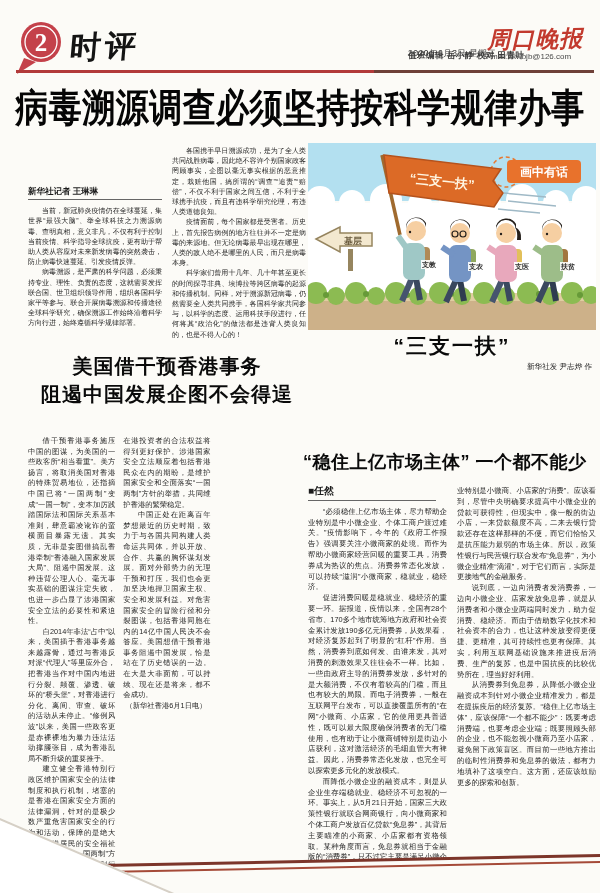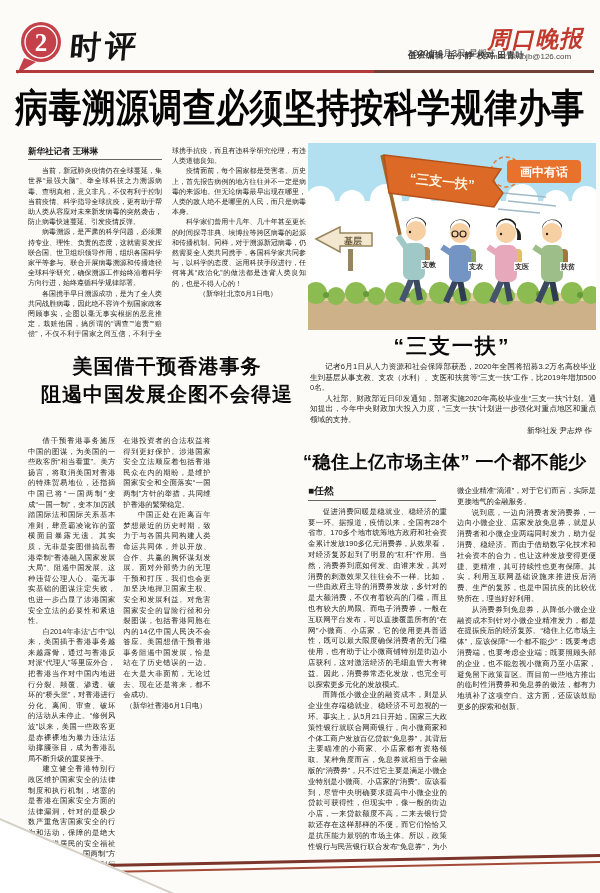--- a/index.html
+++ b/index.html
@@ -25,21 +25,21 @@
 
   
   .para { text-indent:2em; text-align:justify; word-break:break-all; color:#262626; }
   .endnote { text-align:center; color:#262626; padding-right:2px; }
   .byline { font-weight:bold; color:#1c1c1c; border-bottom:1.5px solid #666;
     padding-bottom:3px; margin-bottom:6px; }
 
   .art1-body { position:absolute; left:28px; top:146px; width:278px; height:198px;
     column-count:2; column-gap:10px; column-fill:auto; overflow:hidden;
     font-size:7px; line-height:10.2px; }
-  .art1-body .byline { font-size:8.5px; }
+  .art1-body .byline { font-size:8.5px;margin-top:40px; }
 
   .headline2 { position:absolute; left:28px; top:352px; width:278px; text-align:center;
     font-weight:900; font-size:20px; line-height:1.4; color:#0a0a0a; letter-spacing:1px; }
 
   .art2-body { position:absolute; left:28px; top:436px; width:278px; height:458px;
     column-count:3; column-gap:8px; column-fill:auto; overflow:hidden;
     font-size:7.3px; line-height:10.6px; }
 
   
   .cartoon { position:absolute; left:308px; top:143px; width:288px; height:187px; }
@@ -98,21 +98,21 @@
 
   <div class="headline2">
     <div>美国借干预香港事务</div>
     <div>阻遏中国发展企图不会得逞</div>
   </div>
   <div class="art2-body">
     <div>
         <p class="para">借干预香港事务施压中国的图谋，为美国的一些政客所“相当看重”。美方扬言，将取消美国对香港的特殊贸易地位，还指摘中国已将“一国两制”变成“一国一制”，变本加厉践踏国际法和国际关系基本准则，肆意霸凌讹诈的蛮横面目暴露无遗。其实质，无非是妄图借搞乱香港牵制“香港融入国家发展大局”、阻遏中国发展。这种违背公理人心、毫无事实基础的图谋注定失败，也进一步凸显了涉港国家安全立法的必要性和紧迫性。</p>
         <p class="para">自2014年非法“占中”以来，美国插手香港事务越来越露骨，通过与香港反对派“代理人”等里应外合，把香港当作对中国内地进行分裂、颠覆、渗透、破坏的“桥头堡”，对香港进行分化、离间、审查、破坏的活动从未停止。“修例风波”以来，美国一些政客更是赤裸裸地为暴力违法活动撑腰张目，成为香港乱局不断升级的重要推手。</p>
         <p class="para">建立健全香港特别行政区维护国家安全的法律制度和执行机制，堵塞的是香港在国家安全方面的法律漏洞，针对的是极少数严重危害国家安全的行为和活动，保障的是绝大多数香港居民的安全福祉和切身利益。“一国两制”方针不会改变，香港特别行政区的高度自治不会改变，广大香港居民、外国在港投资者的合法权益将得到更好保护。涉港国家安全立法顺应着包括香港民众在内的期盼，是维护国家安全和全面落实“一国两制”方针的举措，共同维护香港的繁荣稳定。</p>
-        <p class="para">中国正处在距离百年梦想最近的历史时期，致力于与各国共同构建人类命运共同体，并以开放、合作、共赢的胸怀谋划发展。面对外部势力的无理干预和打压，我们也会更加坚决地捍卫国家主权、安全和发展利益。对危害国家安全的冒险行径和分裂图谋，包括香港同胞在内的14亿中国人民决不会答应。美国想借干预香港事务阻遏中国发展，恰是站在了历史错误的一边。在大是大非面前，无论过去、现在还是将来，都不会成功。</p>
+        <p class="para">中国正处在距离百年梦想最近的历史时期，致力于与各国共同构建人类命运共同体，并以开放、合作、共赢的胸怀谋划发展。面对外部势力的无理干预和打压，我们也会更加坚决地捍卫国家主权、安全和发展利益。对危害国家安全的冒险行径和分裂图谋，包括香港同胞在内的14亿中国人民决不会答应。美国想借干预香港事务阻遏中国发展，恰是站在了历史错误的一边。在大是大非面前，可以持续、现在还是将来，都不会成功。</p>
       </div>
     <p class="endnote">（新华社香港6月1日电）</p>
   </div>
 
   <svg class="cartoon" viewBox="0 0 288 187">
 
     <rect x="0" y="0" width="288" height="58" fill="#b3e0f0"></rect>
     <g fill="#ffffff">
       <circle cx="12" cy="58" r="15"></circle>
         <circle cx="44" cy="60" r="13"></circle>
@@ -227,31 +227,28 @@
       <text x="168" y="126" text-anchor="middle">支农</text>
       <rect x="206" y="119" width="17" height="9" fill="#ffffff" opacity="0.9"></rect>
       <text x="214" y="126" text-anchor="middle">支医</text>
       <rect x="252" y="119" width="17" height="9" fill="#ffffff" opacity="0.9"></rect>
       <text x="260" y="126" text-anchor="middle">扶贫</text>
     </g>
   </svg>
 
   <div class="caption-title">“三支一扶”</div>
   <div class="caption-body">
-    <div>
-        <p class="para">记者6月1日从人力资源和社会保障部获悉，2020年全国将招募3.2万名高校毕业生到基层从事支教、支农（水利）、支医和扶贫等“三支一扶”工作，比2019年增加5000名。</p>
-        <p class="para">人社部、财政部近日印发通知，部署实施2020年高校毕业生“三支一扶”计划。通知提出，今年中央财政加大投入力度，“三支一扶”计划进一步强化对重点地区和重点领域的支持。</p>
-      </div>
     <p class="credit">新华社发 尹志烨 作</p>
   </div>
 
   <div class="headline3">“稳住上亿市场主体” 一个都不能少</div>
   <div class="art3-body">
     <div class="byline">■任然</div>
     <div>
+        <p class="para">“必须稳住上亿市场主体，尽力帮助企业特别是中小微企业、个体工商户渡过难关。”疫情影响下，今年的《政府工作报告》强调要关注小微商家的处境。而作为帮助小微商家经营回暖的重要工具，消费券成为热议的焦点。消费券常态化发放，可以持续“滋润”小微商家，稳就业，稳经济。</p>
         <p class="para">促进消费回暖是稳就业、稳经济的重要一环。据报道，疫情以来，全国有28个省市、170多个地市统筹地方政府和社会资金累计发放190多亿元消费券，从效果看，对经济复苏起到了明显的“杠杆”作用。当然，消费券到底如何发、由谁来发，其对消费的刺激效果又往往会不一样。比如，一些由政府主导的消费券发放，多针对的是大额消费，不仅有着较高的门槛，而且也有较大的局限。而电子消费券，一般在互联网平台发布，可以直接覆盖所有的“在网”小微商、小店家，它的使用更具普适性，既可以最大限度确保消费者的无门槛使用，也有助于让小微商铺特别是街边小店获利，这对激活经济的毛细血管大有裨益。因此，消费券常态化发放，也完全可以探索更多元化的发放模式。</p>
         <p class="para">而降低小微企业的融资成本，则是从企业生存端稳就业、稳经济不可忽视的一环。事实上，从5月21日开始，国家三大政策性银行就联合网商银行，向小微商家和个体工商户发放百亿贷款“免息券”，其背后主要瞄准的小商家、小店家都有资格领取。某种角度而言，免息券就相当于金融版的“消费券”，只不过它主要是满足小微企业特别是小微商、小店家的“消费”。应该看到，尽管中央明确要求提高中小微企业的贷款可获得性，但现实中，像一般的街边小店，一来贷款额度不高，二来去银行贷款还存在这样那样的不便，而它们恰恰又是抗压能力最弱的市场主体。所以，政策性银行与民营银行联合发布“免息券”，为小微企业精准“滴灌”，对于它们而言，实际是更接地气的金融服务。</p>
         <p class="para">说到底，一边向消费者发消费券，一边向小微企业、店家发放免息券，就是从消费者和小微企业两端同时发力，助力促消费、稳经济。而由于借助数字化技术和社会资本的合力，也让这种发放变得更便捷、更精准，其可持续性也更有保障。其实，利用互联网基础设施来推进疫后消费、生产的复苏，也是中国抗疫的比较优势所在，理当好好利用。</p>
         <p class="para">从消费券到免息券，从降低小微企业融资成本到针对小微企业精准发力，都是在提振疫后的经济复苏。“稳住上亿市场主体”，应该保障“一个都不能少”：既要考虑消费端，也要考虑企业端；既要照顾头部的企业，也不能忽视小微商乃至小店家，避免留下政策盲区。而目前一些地方推出的临时性消费券和免息券的做法，都有力地填补了这项空白。这方面，还应该鼓励更多的探索和创新。</p>
       </div>
   </div>
 
   <div class="bottom-rule"></div>
   <div class="corner-wedge"></div>
   <div class="edge-line"></div>

